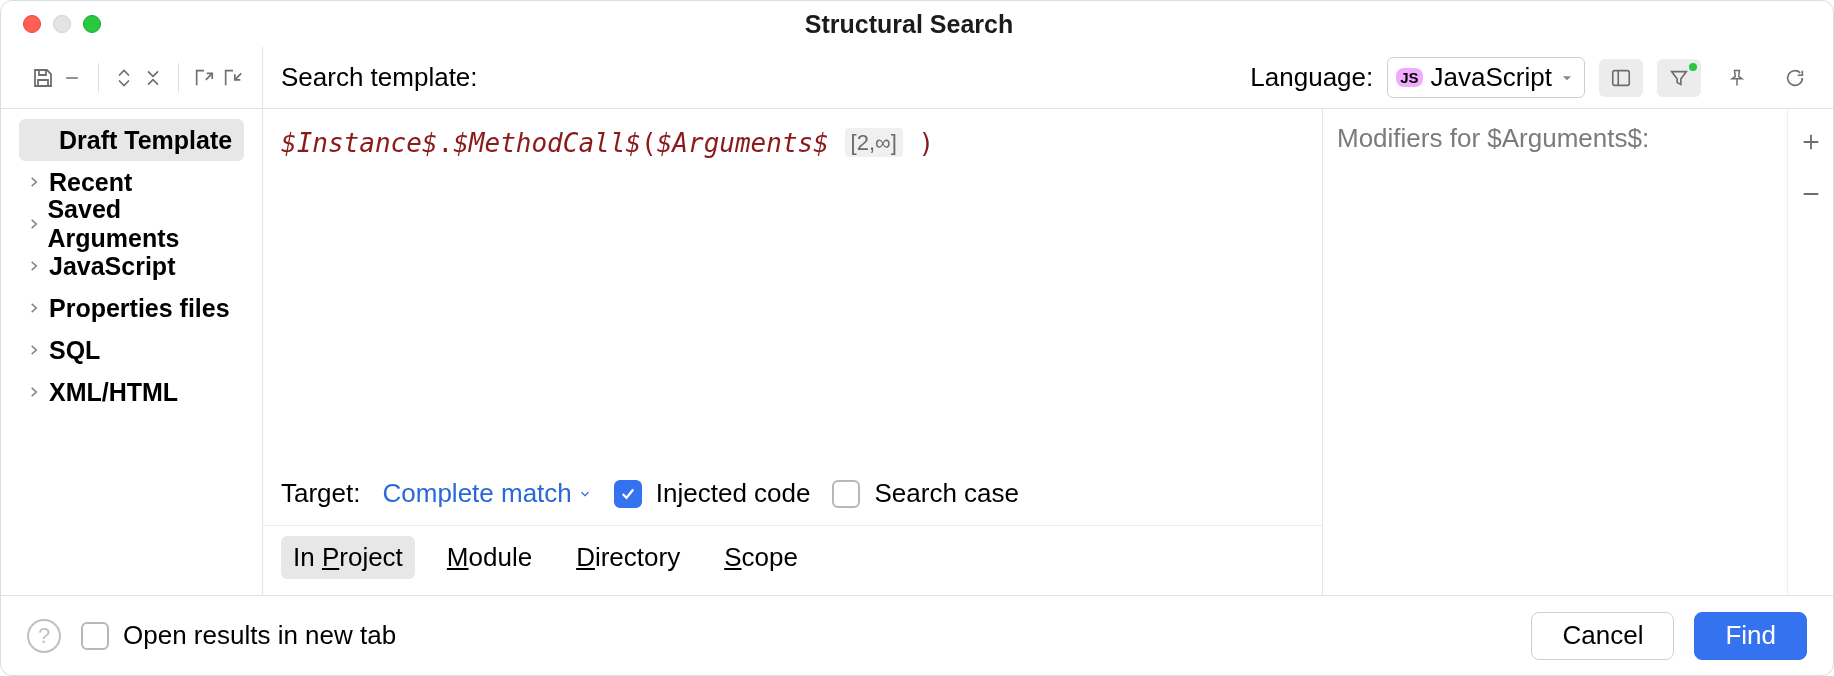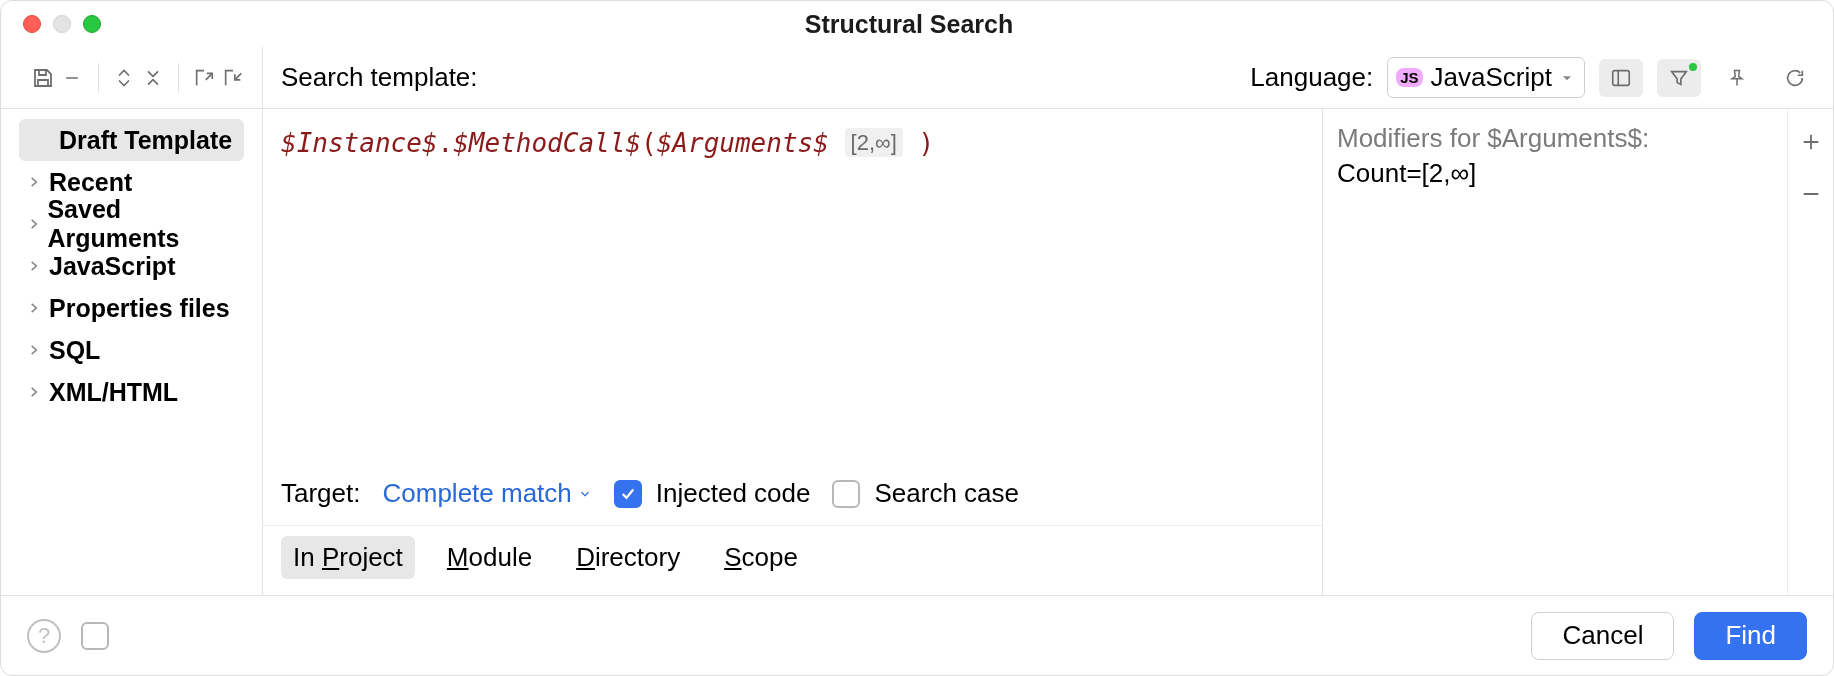--- a/index.html
+++ b/index.html
@@ -243,21 +243,21 @@
   .mods {
     width: 510px;
     display: flex;
     flex-direction: row;
   }
   .mods-body {
     flex: 1;
     padding: 14px 14px;
     font-size: 26px;
   }
-  .mods-title { color: #7b7b7b; margin-bottom: 4px; }
+  .mods-title { color: #7b7b7b; margin-bottom: 10px; }
   .mods-side {
     width: 46px;
     display: flex;
     flex-direction: column;
     align-items: center;
     padding-top: 16px;
     gap: 18px;
     border-left: 1px solid #eee;
   }
   
@@ -478,21 +478,20 @@
           <span class="tab active">In <span class="ul-mid">P</span>roject</span>
           <span class="tab"><span class="ul-mid">M</span>odule</span>
           <span class="tab"><span class="ul-mid">D</span>irectory</span>
           <span class="tab"><span class="ul-mid">S</span>cope</span>
         </div>
       </div>
 
       <div class="mods">
         <div class="mods-body">
           <div class="mods-title">Modifiers for $Arguments$:</div>
-          <div>Count=[2,∞]</div>
         </div>
         <div class="mods-side">
           <span class="icon-btn">
             <svg width="22" height="22" viewBox="0 0 24 24" stroke="currentColor" stroke-width="2">
                 <path d="M12 4v16M4 12h16"></path>
               </svg>
           </span>
           <span class="icon-btn">
             <svg width="22" height="22" viewBox="0 0 24 24" stroke="currentColor" stroke-width="2">
                 <path d="M4 12h16"></path>
@@ -501,17 +500,18 @@
         </div>
       </div>
     </div>
   </div>
 </div>
 
 <div class="bottom-bar">
   <span class="help-circle">?</span>
   <label class="checkbox">
     <span class="cb-box"></span>
+    <span>Open results in new tab</span>
   </label>
   <span class="spacer"></span>
   <button class="btn">Cancel</button>
   <button class="btn primary">Find</button>
 </div>
 
 </body></html>

